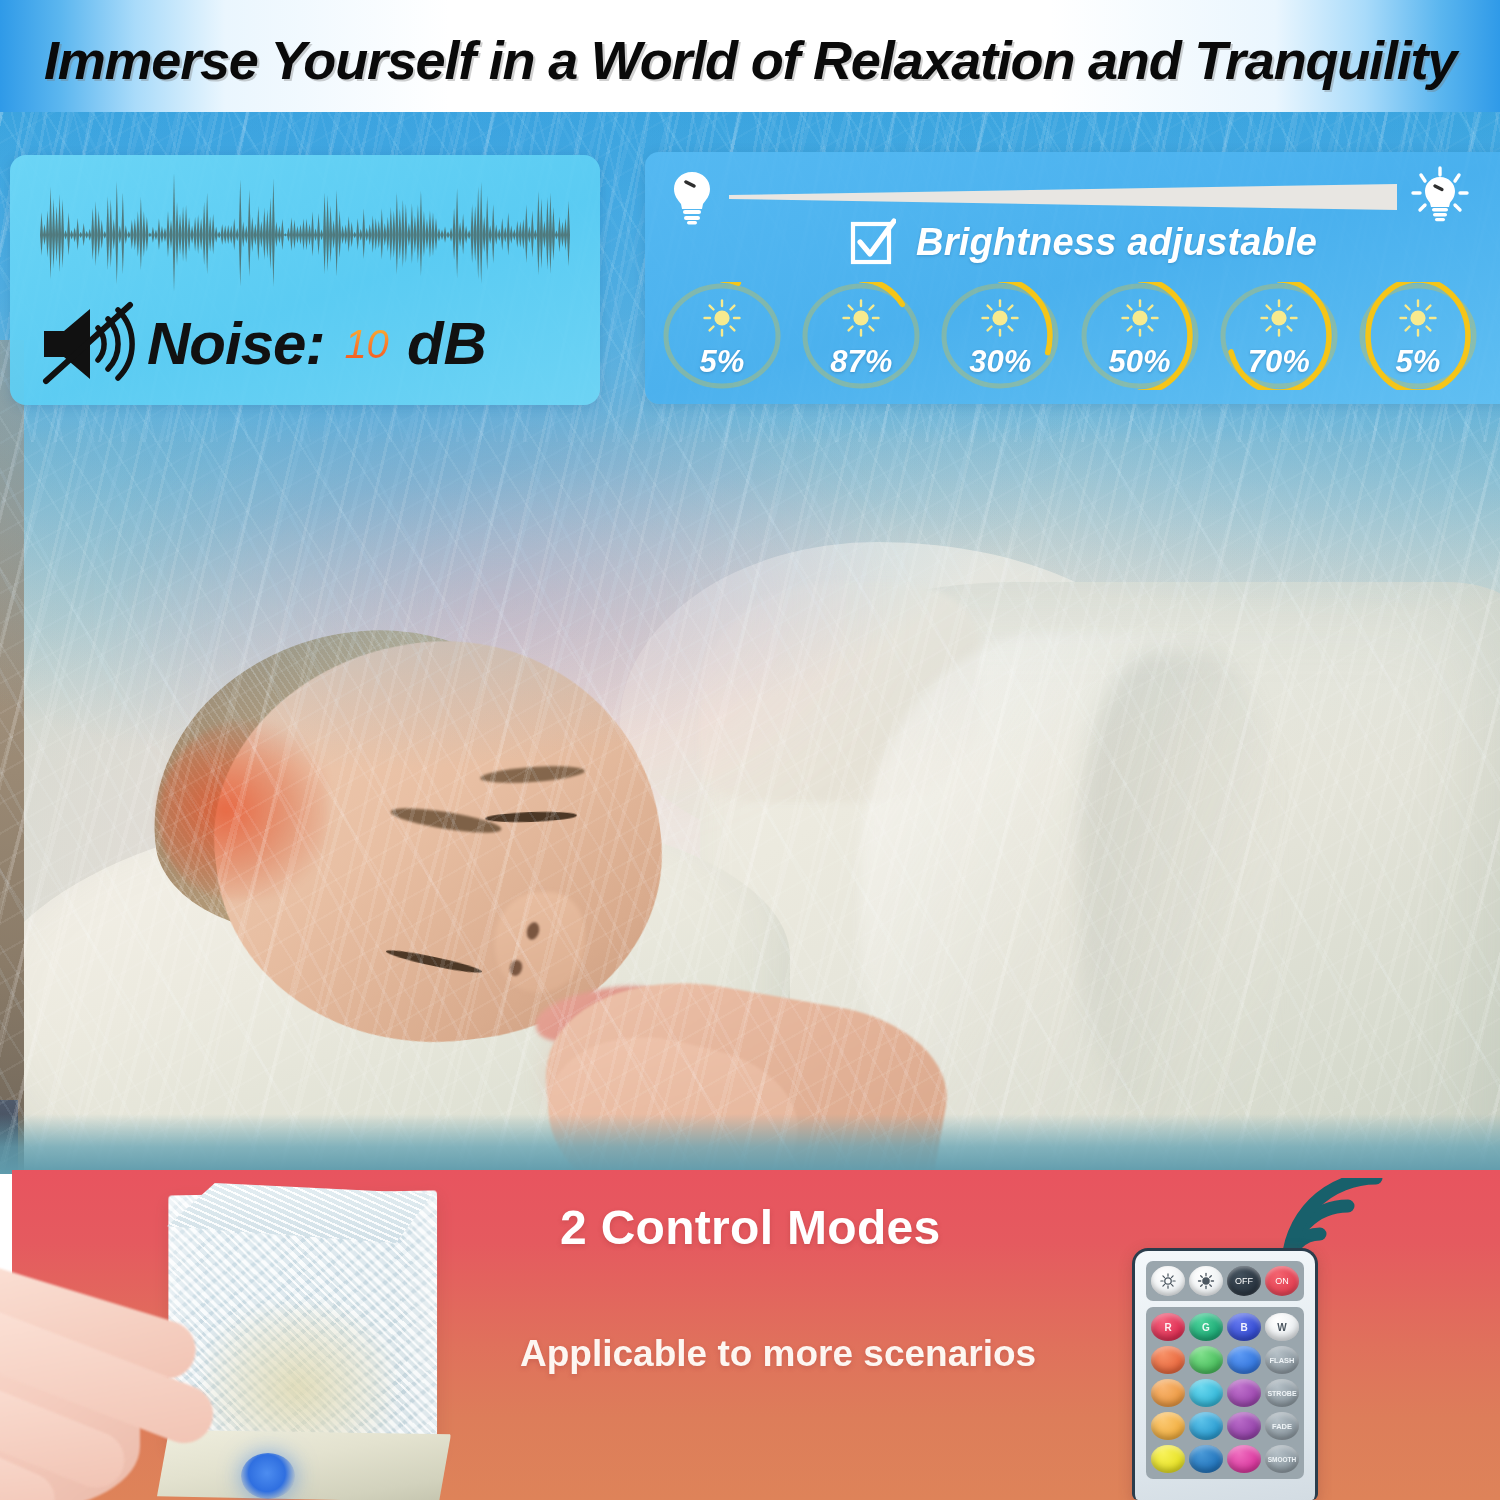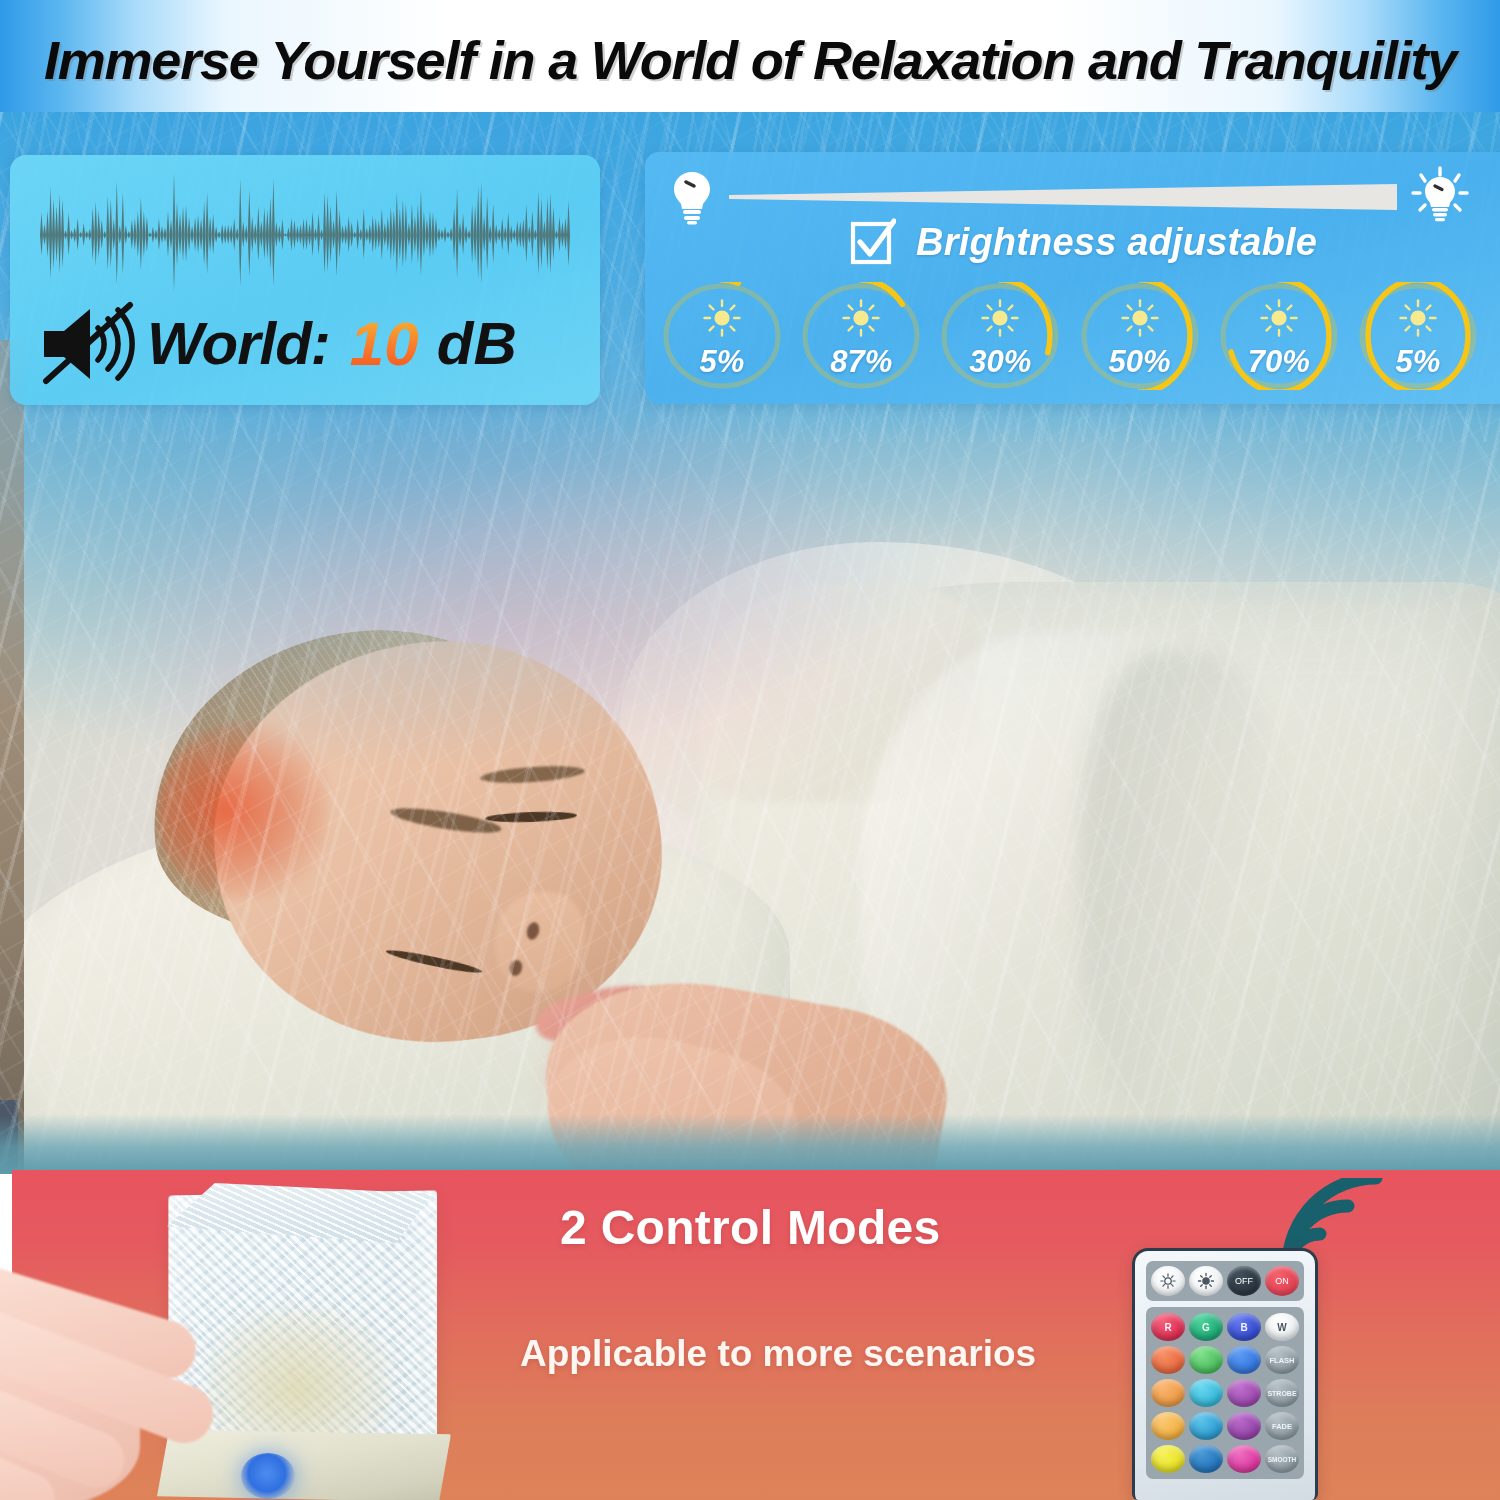--- a/index.html
+++ b/index.html
@@ -205,21 +205,21 @@
   .noise-row{
     position:absolute; left:28px; bottom:18px; display:flex; align-items:center; gap:4px;
   }
   .mute-icon{ width:105px; height:86px; position:relative; flex:0 0 auto; }
   .mute-icon svg{ width:100%; height:100%; display:block; }
   .noise-label{
     font-size:60px; font-style:italic; font-weight:bold; color:#111;
     letter-spacing:-1px; line-height:1;
   }
   .noise-value{
-    font-size:62px; font-style:italic; font-weight:bold; line-height:1;
+    font-size:40px; font-style:italic; font-weight:normal; line-height:1;
     background:linear-gradient(180deg,#f7b733 0%, #fa7a2b 55%, #f2541f 100%);
     -webkit-background-clip:text; background-clip:text; color:transparent;
     padding:0 14px 0 16px;
   }
   .noise-unit{
     font-size:60px; font-style:italic; font-weight:bold; color:#111; line-height:1;
   }
 
   
   .bright-card{
@@ -604,21 +604,21 @@
         <svg viewBox="0 0 105 86" aria-hidden="true">
           <path d="M6 30 h20 L52 8 v70 L26 56 H6 Z" fill="#111"></path>
           <g fill="none" stroke="#111" stroke-width="5.5" stroke-linecap="round">
             <path d="M60 27 a24 24 0 0 1 0 32"></path>
             <path d="M70 18 a36 36 0 0 1 0 50"></path>
             <path d="M80 9 a48 48 0 0 1 0 68"></path>
           </g>
           <line x1="8" y1="80" x2="92" y2="4" stroke="#111" stroke-width="6" stroke-linecap="round"></line>
         </svg>
       </span>
-      <span class="noise-label">World:</span>
+      <span class="noise-label">Noise:</span>
       <span class="noise-value">10</span>
       <span class="noise-unit">dB</span>
     </div>
   </div>
 
   <div class="bright-card">
 
     <div class="slider-row">
       <span class="bulb-sm">
         <svg viewBox="0 0 46 56" aria-hidden="true">

